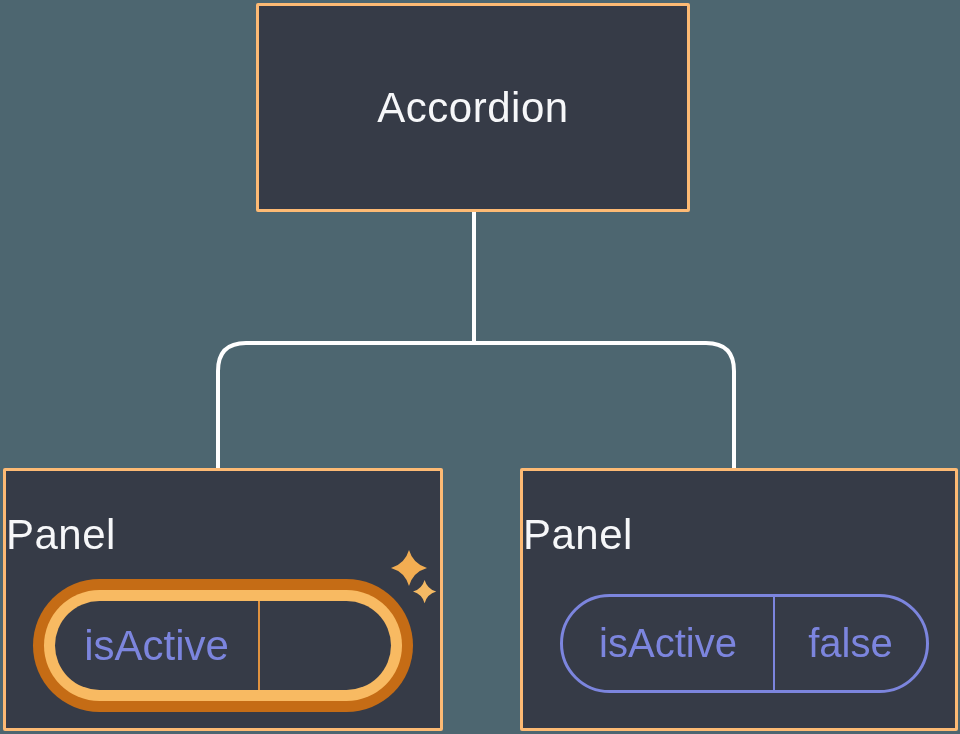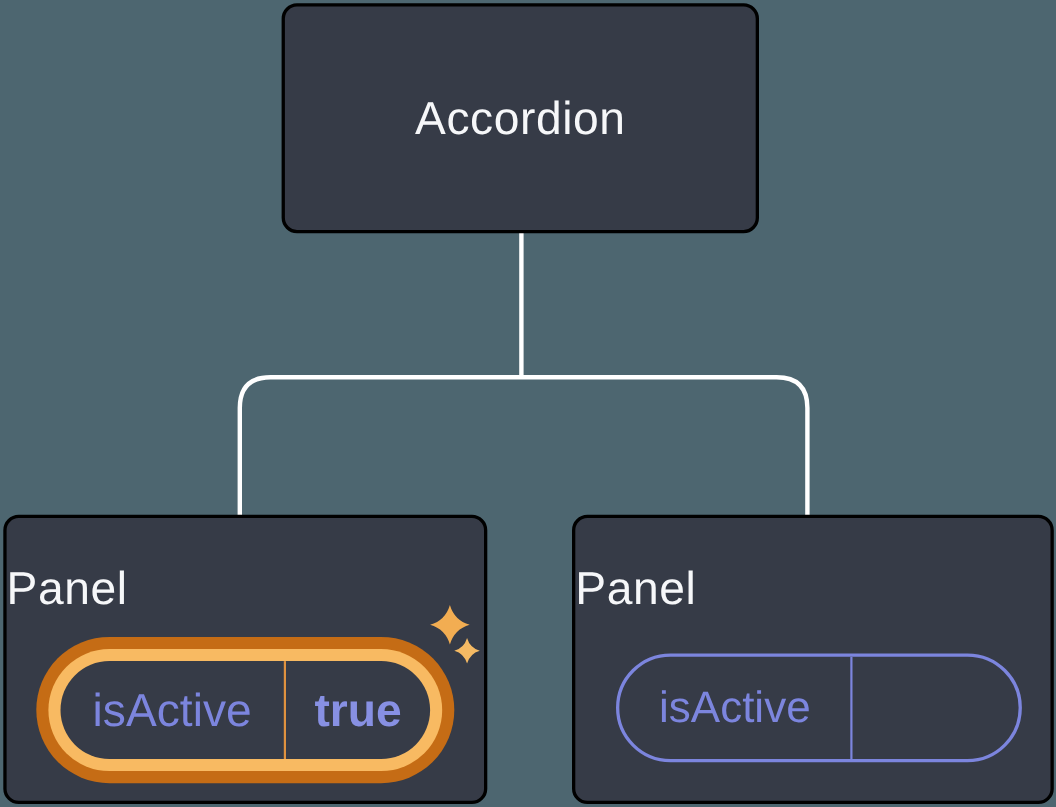--- a/index.html
+++ b/index.html
@@ -20,22 +20,22 @@
     width: 960px; height: 734px;
   }
   .connectors path {
     fill: none;
     stroke: #FFFFFF;
     stroke-width: 4;
   }
   .node {
     position: absolute;
     background: #363B47;
-    border: 3px solid #000000;
-    border-radius: 14px;
+    border: 3px solid #fdba74;
+    border-radius: 2px;
     box-sizing: border-box;
   }
   .accordion {
     left: 256px; top: 3px;
     width: 434px; height: 209px;
     display: flex;
     align-items: center;
     justify-content: center;
   }
   .node-title {
@@ -135,33 +135,33 @@
   </div>
 
   <div class="node panel-left">
     <div class="panel-title">Panel</div>
 
     <div class="pill-ring">
       <div class="pill-ring-mid">
         <div class="pill-inner">
           <div class="cell cell-name">isActive</div>
           <div class="divider-orange"></div>
-          <div class="cell cell-value">true</div>
         </div>
       </div>
     </div>
 
     <svg class="sparkles" viewBox="0 0 52 62" xmlns="http://www.w3.org/2000/svg">
       <path fill="#F2AD52" transform="translate(2,3) scale(0.9)" d="M20 0 Q24.5 15.5 40 20 Q24.5 24.5 20 40 Q15.5 24.5 0 20 Q15.5 15.5 20 0 Z"></path>
       <path fill="#F5BA64" transform="translate(24,33) scale(0.58)" d="M20 0 Q24.5 15.5 40 20 Q24.5 24.5 20 40 Q15.5 24.5 0 20 Q15.5 15.5 20 0 Z"></path>
     </svg>
   </div>
 
   <div class="node panel-right">
     <div class="panel-title">Panel</div>
 
     <div class="pill-plain">
       <div class="cell cell-name">isActive</div>
       <div class="divider-purple"></div>
+      <div class="cell cell-value">false</div>
     </div>
   </div>
 
 </div>
 
 </body></html>

